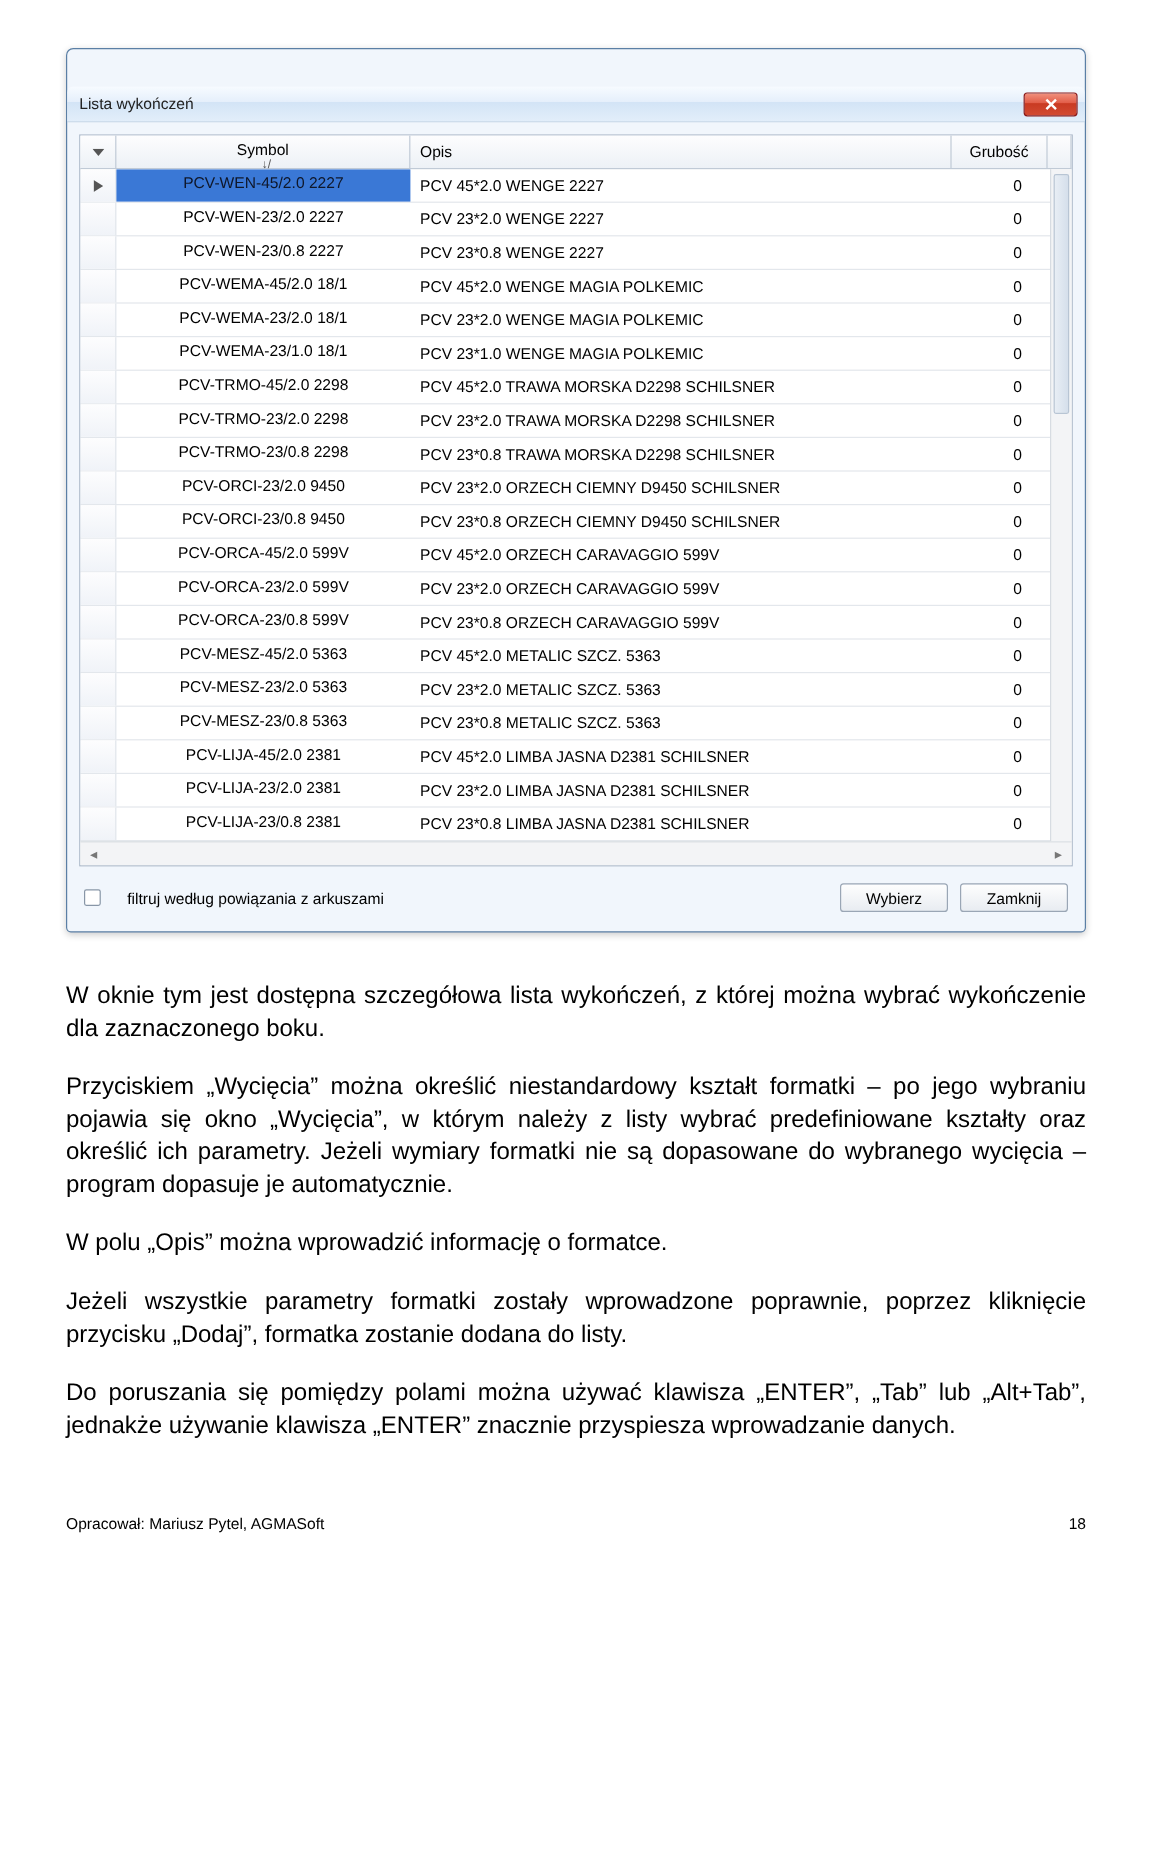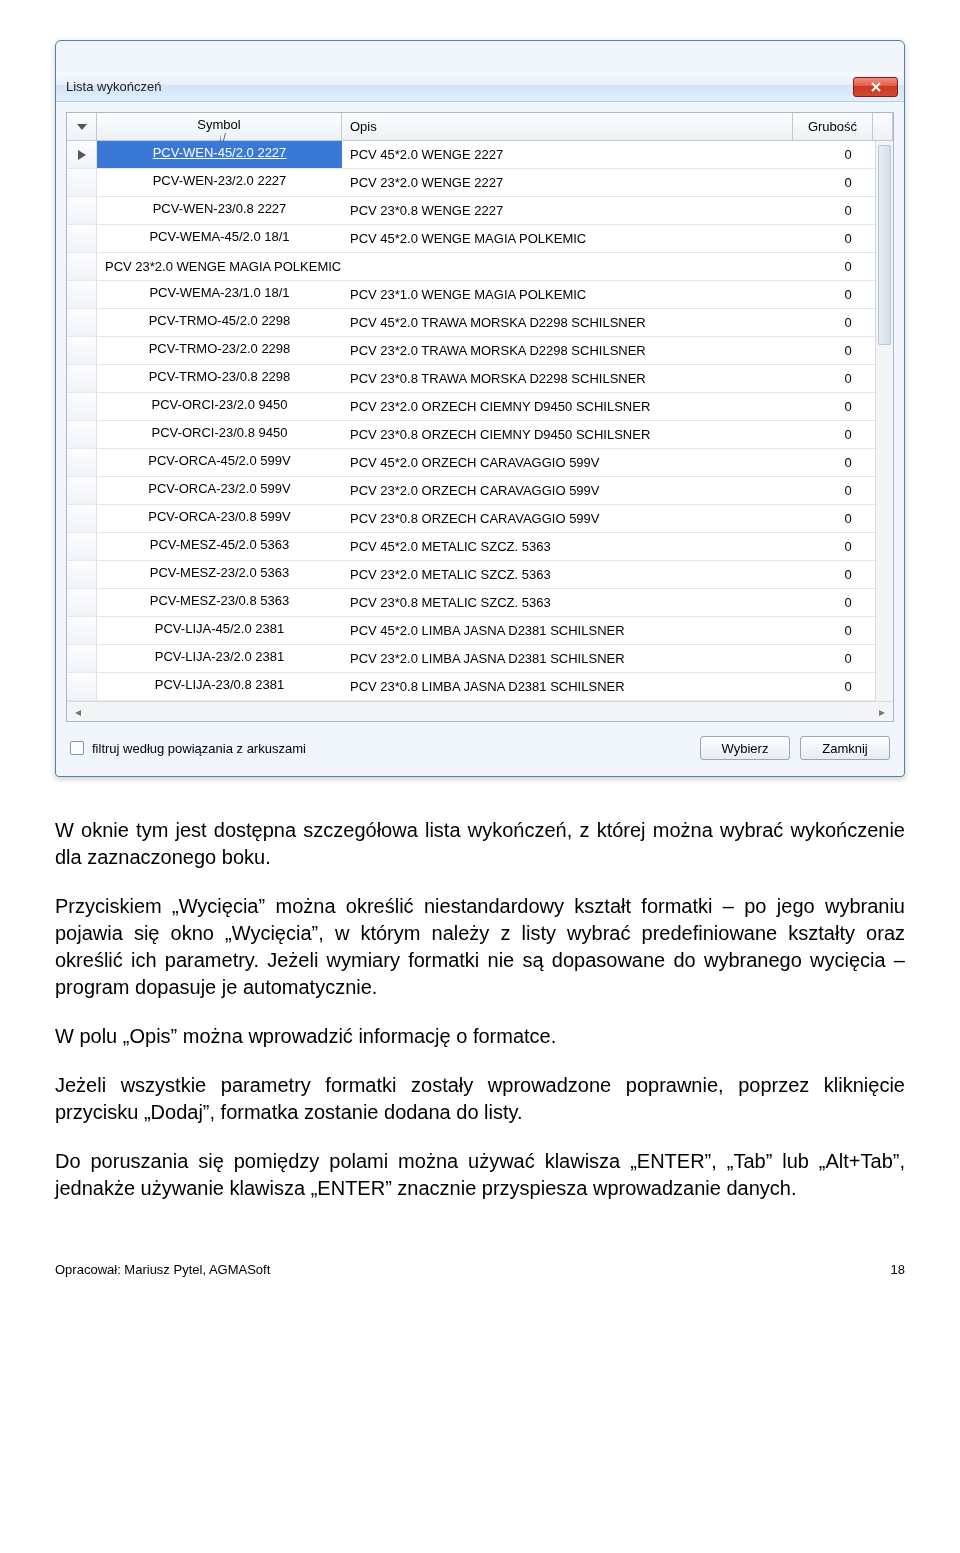--- a/index.html
+++ b/index.html
@@ -96,22 +96,21 @@
     align-items: center;
   }
   .col-handle { width: 30px; border-right: 1px solid #dfe4ea; justify-content: center; background: linear-gradient(to bottom,#fdfdfe,#f0f3f8); }
   .grow .col-handle svg { width: 8px; height: 10px; fill:#555;}
   .col-symbol { width: 245px; flex-direction: column; }
   .col-opis { flex: 1; }
   .col-grubosc { width: 80px; text-align: right; justify-content: center; padding-right: 18px;}
   .col-scroll { width: 20px; }
   .grow.selected .gcell.col-symbol {
     background: #3a78d6;
-    color: #ffffff;
-    text-decoration: underline;
+    color: #0f172a;
   }
   .h-handle { width: 30px; justify-content: center; }
   .h-handle svg { width: 10px; height: 6px; fill: #555; }
   .vscroll {
     position: absolute;
     top: 28px;
     right: 0;
     bottom: 20px;
     width: 18px;
     background: #f3f4f6;
@@ -140,21 +139,21 @@
   .hscroll .track { flex: 1; }
   .bottom-bar {
     display: flex;
     align-items: center;
     padding: 14px 4px 4px 4px;
     gap: 10px;
   }
   .check {
     display: flex;
     align-items: center;
-    gap: 8px;
+    gap: 22px;
     font-size: 13px;
   }
   .checkbox {
     width: 14px;
     height: 14px;
     border: 1px solid #8896a7;
     border-radius: 2px;
     background: #fff;
   }
   .btn {
@@ -247,20 +246,21 @@
               <div class="gcell col-grubosc">0</div>
             </div>
             <div class="grow">
               <div class="gcell col-handle"></div>
               <div class="gcell col-symbol">PCV-WEMA-45/2.0 18/1</div>
               <div class="gcell col-opis">PCV 45*2.0 WENGE MAGIA POLKEMIC</div>
               <div class="gcell col-grubosc">0</div>
             </div>
             <div class="grow">
               <div class="gcell col-handle"></div>
+              <div class="gcell col-symbol">PCV-WEMA-23/2.0 18/1</div>
               <div class="gcell col-opis">PCV 23*2.0 WENGE MAGIA POLKEMIC</div>
               <div class="gcell col-grubosc">0</div>
             </div>
             <div class="grow">
               <div class="gcell col-handle"></div>
               <div class="gcell col-symbol">PCV-WEMA-23/1.0 18/1</div>
               <div class="gcell col-opis">PCV 23*1.0 WENGE MAGIA POLKEMIC</div>
               <div class="gcell col-grubosc">0</div>
             </div>
             <div class="grow">

